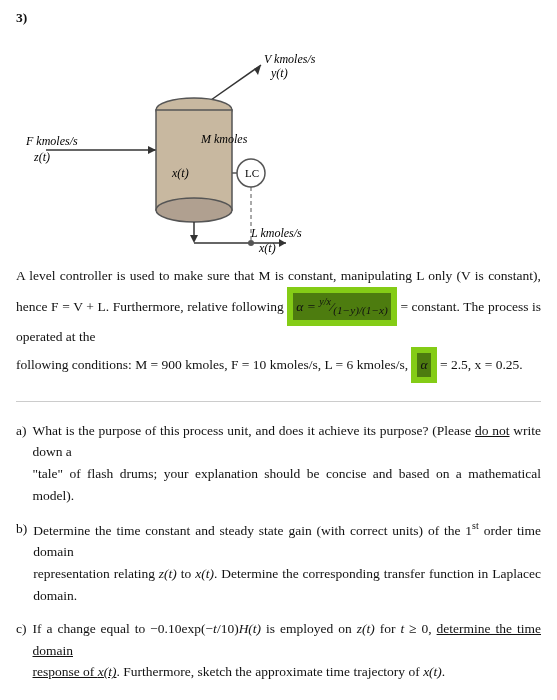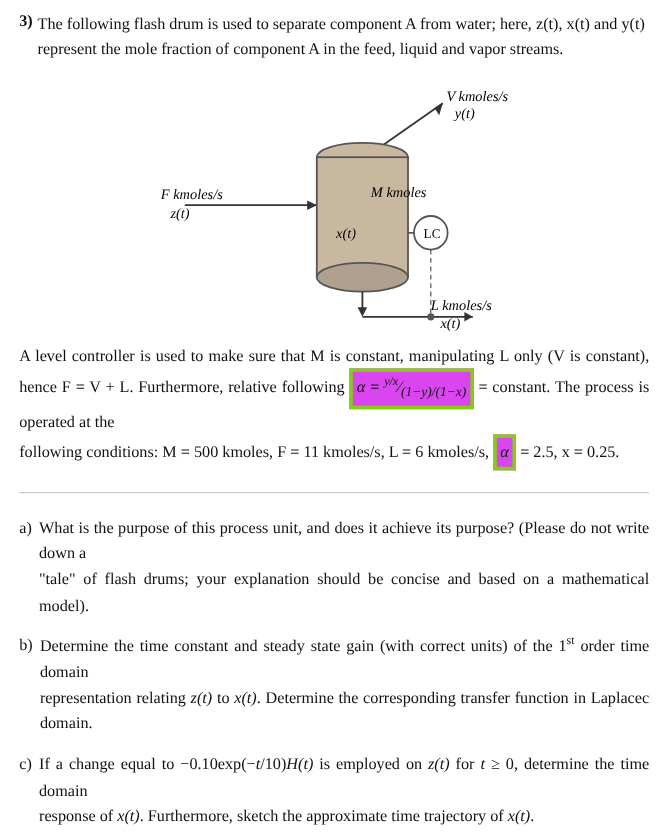--- a/index.html
+++ b/index.html
@@ -23,41 +23,41 @@
       margin-right: 4px;
       white-space: nowrap;
     }
     .problem-text {
       line-height: 1.55;
     }
 
     
     .diagram-container {
       display: flex;
-      justify-content: center;
+      justify-content: flex-start;
       margin: 14px 0 10px 0;
       position: relative;
     }
 
     svg.diagram {
       width: 310px;
       height: 210px;
     }
 
     
     .body-text {
       line-height: 1.6;
       text-align: justify;
     }
     .body-text .highlight-box {
       display: inline-block;
-      border: 3px solid #84cc16;
+      border: 6px solid #84cc16;
       padding: 1px 3px;
       font-style: italic;
-      background: #d946ef;
+      background: #4d7c0f;
     }
 
     .divider {
       border: none;
       border-top: 1px solid #ccc;
       margin: 18px 0;
     }
 
     .questions {
       margin-top: 10px;
@@ -74,33 +74,33 @@
       white-space: nowrap;
     }
     .q-text {
       text-align: justify;
       flex: 1;
     }
     .q-text em, .q-text i {
       font-style: italic;
     }
     .underline {
+      text-decoration: underline;
     }
     sup {
       font-size: 10px;
     }
   </style>
 </head>
 <body>
 
 <div class="problem-number">
   <span class="problem-num-label">3)</span>
   <div class="problem-text">
-    <span>The following flash drum is used to separate component A from water; here, z(t), x(t) and y(t)</span><br>
-    <span>represent the mole fraction of component A in the feed, liquid and vapor streams.</span>
+    <br>
   </div>
 </div>
 
 <div class="diagram-container">
   <svg class="diagram" viewBox="0 0 310 210" xmlns="http://www.w3.org/2000/svg">
 
     <line x1="195" y1="55" x2="245" y2="20" stroke="#333" stroke-width="1.5"></line>
     <polygon points="245,20 238,24 242,30" fill="#333"></polygon>
 
     <text x="248" y="18" font-size="12" font-family="Times New Roman" font-style="italic">V kmoles/s</text>
@@ -141,21 +141,21 @@
     <circle cx="235" cy="198" r="3" fill="#555"></circle>
   </svg>
 </div>
 
 <div class="body-text">
   <span>A level controller is used to make sure that M is constant, manipulating L only (V is constant), hence F =</span>
   <span>V + L. Furthermore, relative following</span>
   <span class="highlight-box">α = <sup>y/x</sup>⁄<sub>(1−y)/(1−x)</sub></span>
   <span>= constant. The process is operated at the</span>
   <br>
-  <span>following conditions: M = 500 kmoles, F = 11 kmoles/s, L = 6 kmoles/s,</span>
+  <span>following conditions: M = 900 kmoles, F = 10 kmoles/s, L = 6 kmoles/s,</span>
   <span class="highlight-box">α</span>
   <span>= 2.5, x = 0.25.</span>
 </div>
 
 <hr class="divider">
 
 <div class="questions">
 
   <div class="question-item">
     <span class="q-label">a)</span>

